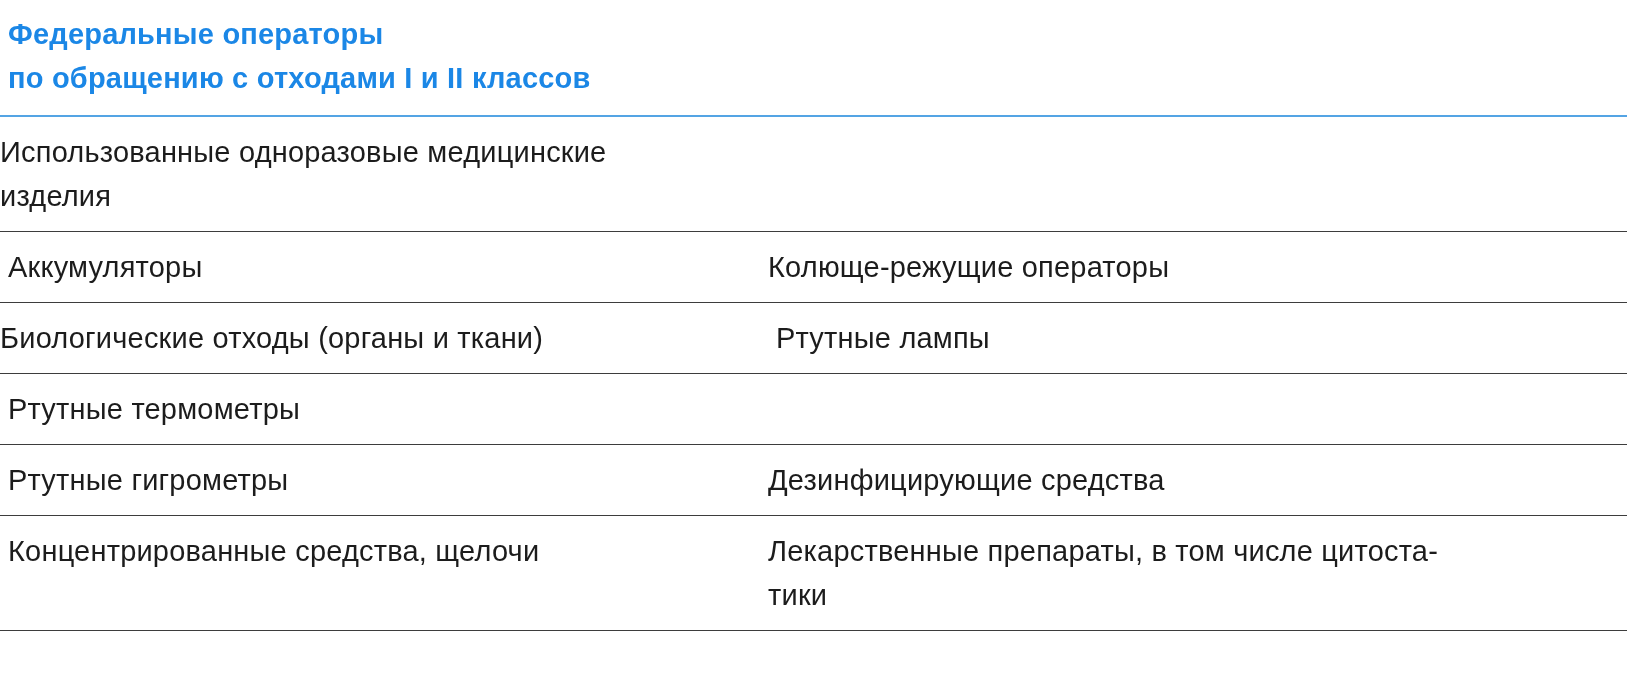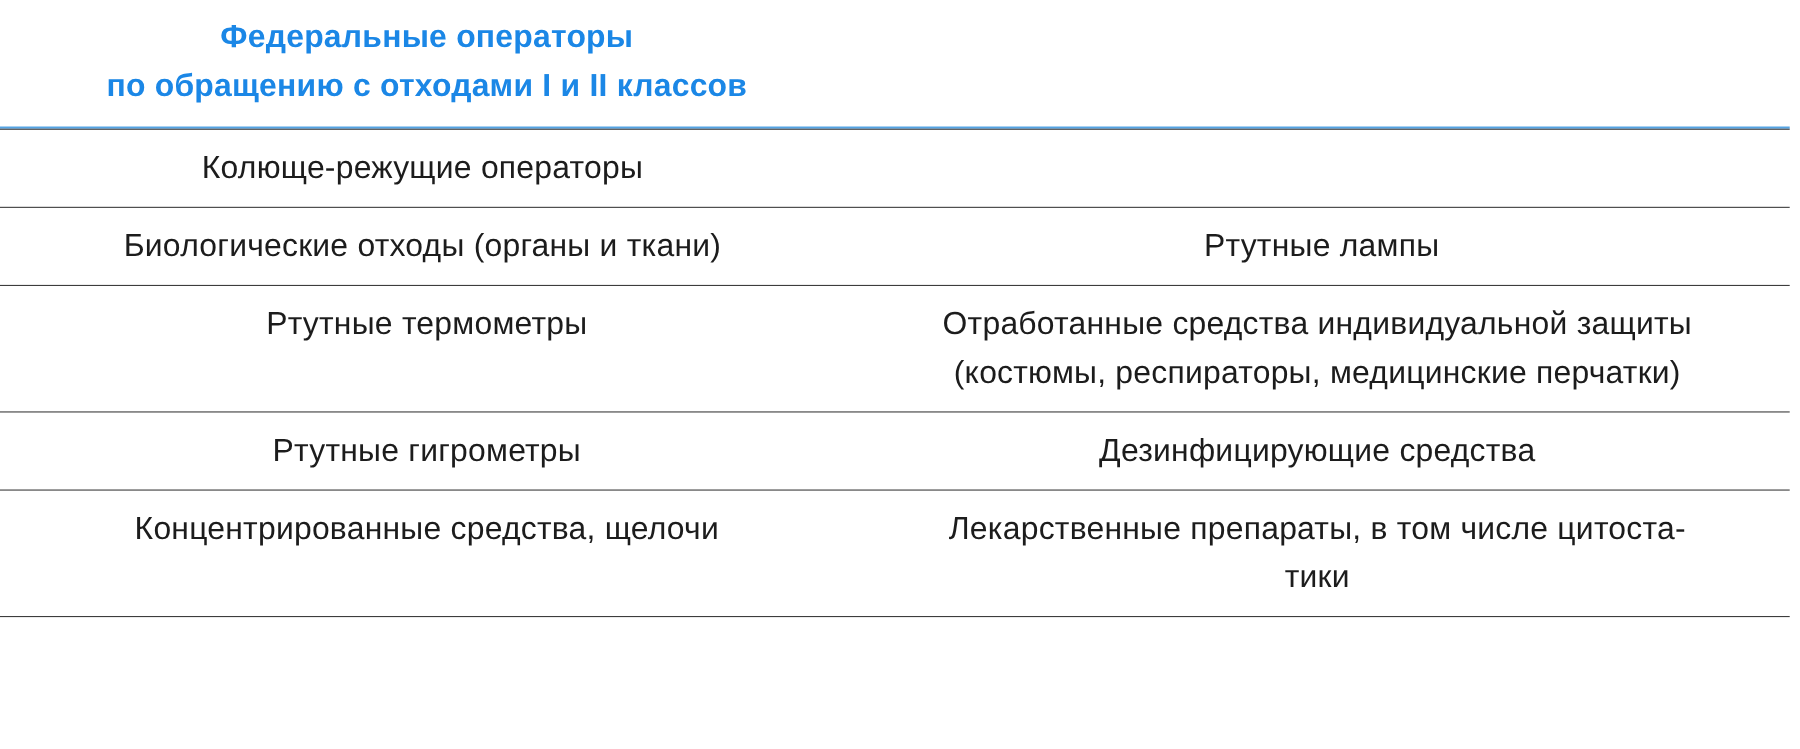--- a/index.html
+++ b/index.html
@@ -20,21 +20,20 @@
     font-family: "Liberation Sans", "DejaVu Sans", sans-serif;
     color: var(--text);
   }
   .table {
     width: 1627px; 
   }
   .row {
     display: grid;
     grid-template-columns: 768px 1fr;
     border-bottom: 1px solid var(--rowline);
-    text-align: center;
   }
   .row.header {
     border-bottom: 2px solid var(--underline);
   }
   .cell {
     padding: 13px 0 13px 8px;
     font-size: 29px;
     line-height: 44px;
     white-space: pre-line;
     letter-spacing: 0.2px;
@@ -53,35 +52,36 @@
 <body>
 
 <div class="table">
 
   <div class="row header">
     <div class="cell left">Федеральные операторы
 по обращению с отходами I и II классов</div>
   </div>
 
   <div class="row">
+    <div class="cell right">Использованные одноразовые медицинские
+изделия</div>
   </div>
 
   <div class="row">
+    <div class="cell left">Аккумуляторы</div>
     <div class="cell right">Колюще-режущие операторы</div>
   </div>
 
   <div class="row">
     <div class="cell right">Биологические отходы (органы и ткани)</div>
     <div class="cell left">Ртутные лампы</div>
   </div>
 
   <div class="row">
     <div class="cell left">Ртутные термометры</div>
-    <div class="cell right">Отработанные средства индивидуальной защиты
-(костюмы, респираторы, медицинские перчатки)</div>
   </div>
 
   <div class="row">
     <div class="cell left">Ртутные гигрометры</div>
     <div class="cell right">Дезинфицирующие средства</div>
   </div>
 
   <div class="row">
     <div class="cell left">Концентрированные средства, щелочи</div>
     <div class="cell right">Лекарственные препараты, в том числе цитоста-

